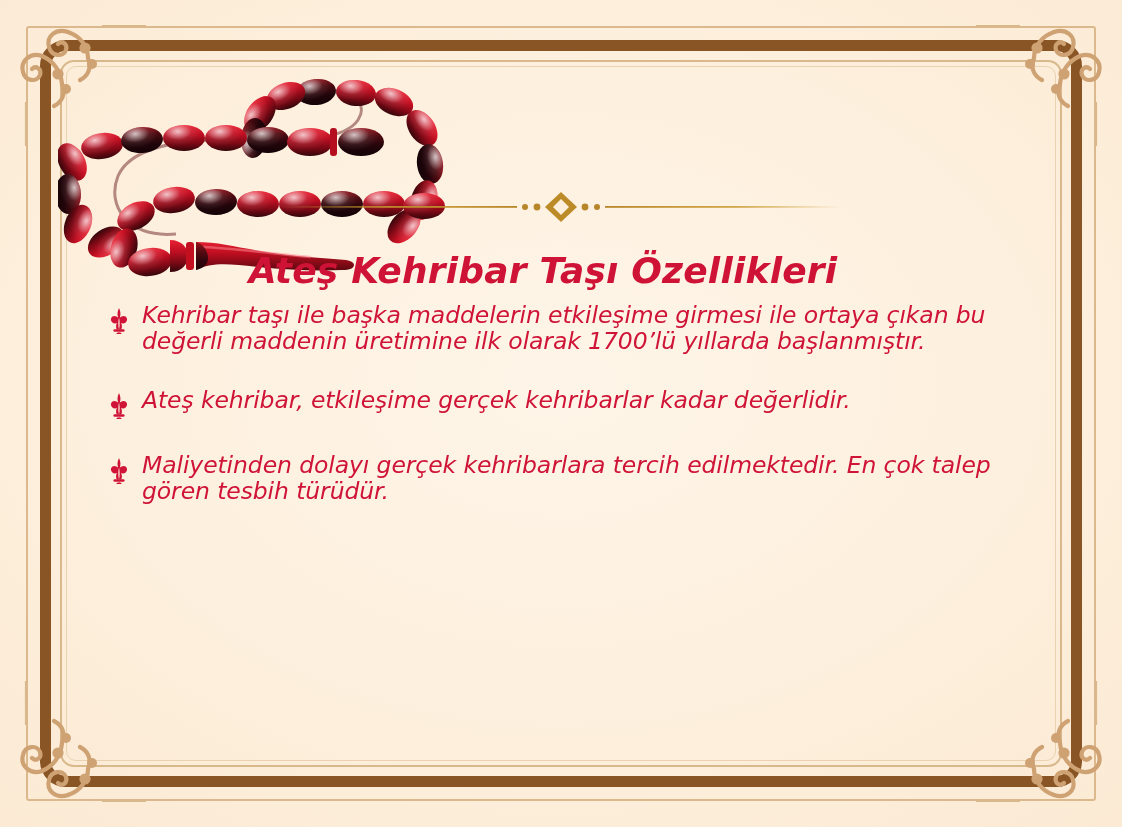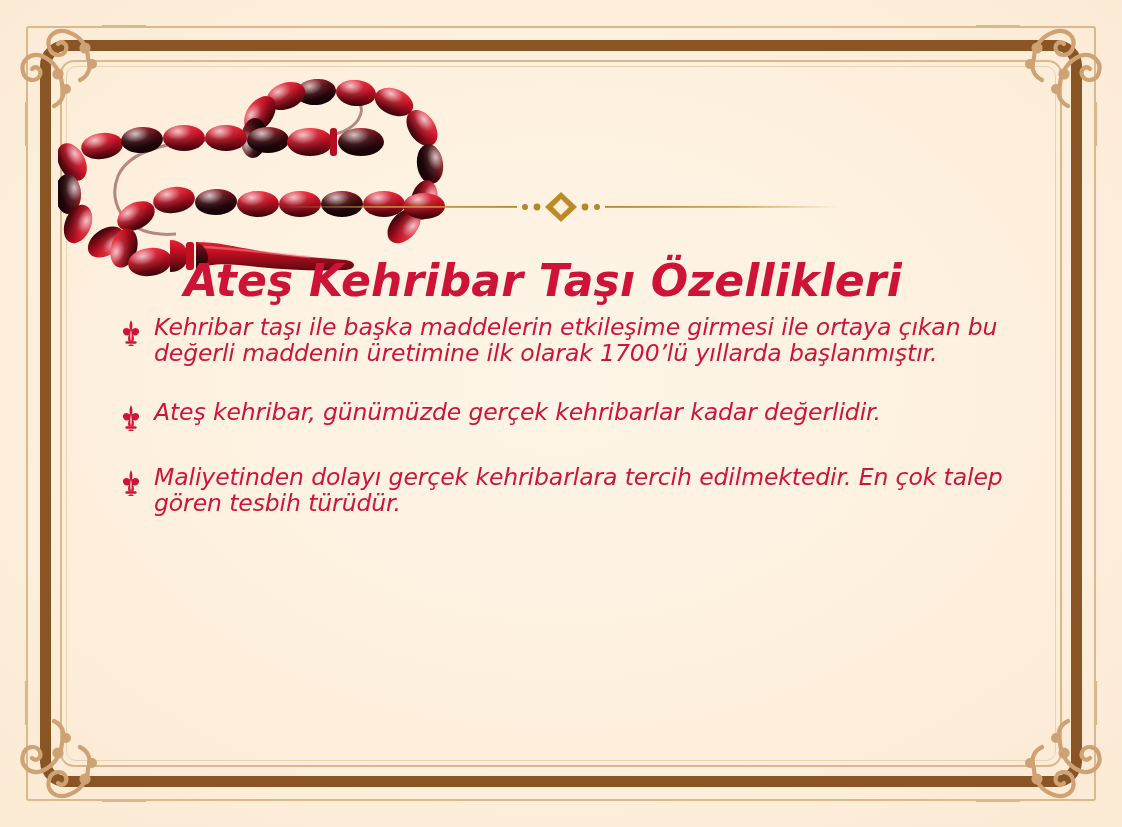--- a/index.html
+++ b/index.html
@@ -88,21 +88,21 @@
   
   .title {
     position: absolute;
     left: 0;
     right: 36px;
     top: 226px;
     text-align: center;
     font-family: "DejaVu Sans", sans-serif;
     font-style: italic;
     font-weight: bold;
-    font-size: 44px;
+    font-size: 36px;
     letter-spacing: 0.2px;
     color: #ce1336;
     white-space: nowrap;
   }
 
   
   .bullets {
     position: absolute;
     left: 104px;
     top: 302px;
@@ -434,21 +434,21 @@
       <circle cx="256" cy="17" r="3.4" fill="#b8862a"></circle>
       <circle cx="316" cy="17" r="3" fill="#b8862a"></circle>
       <circle cx="304" cy="17" r="3.4" fill="#b8862a"></circle>
       <path d="M280,2 L296,17 L280,32 L264,17 Z" fill="#bd8a28"></path>
       <path d="M280,9 L288,17 L280,25 L272,17 Z" fill="#fdefdc"></path>
     </svg>
   </div>
 
   <h1 class="title">Ateş Kehribar Taşı Özellikleri</h1>
 
-  <ul class="bullets" style="list-style:none;margin:12px;padding:0;">
+  <ul class="bullets" style="list-style:none;margin:0;padding:0;">
 
     <li class="bullet-row">
       <span class="bullet-mark">
         <svg viewBox="0 0 30 28" width="30" height="28" aria-hidden="true">
           <g fill="#cf1437">
             <path d="M15,1 C16.6,4.2 16.9,7.4 15.9,10.4 C17.8,8.8 19.9,8.4 21.6,9.6
                      C23.5,10.9 23.6,13.5 21.9,15.2 C20.6,16.5 18.6,16.8 17.1,16.0
                      C18.1,18.0 18.2,20.4 17.3,22.6 L15,22.6 C16.0,18.6 15.8,13.8 15,10.6
                      C14.2,13.8 14.0,18.6 15,22.6 L12.7,22.6 C11.8,20.4 11.9,18.0 12.9,16.0
                      C11.4,16.8 9.4,16.5 8.1,15.2 C6.4,13.5 6.5,10.9 8.4,9.6
@@ -469,21 +469,21 @@
                      C23.5,10.9 23.6,13.5 21.9,15.2 C20.6,16.5 18.6,16.8 17.1,16.0
                      C18.1,18.0 18.2,20.4 17.3,22.6 L15,22.6 C16.0,18.6 15.8,13.8 15,10.6
                      C14.2,13.8 14.0,18.6 15,22.6 L12.7,22.6 C11.8,20.4 11.9,18.0 12.9,16.0
                      C11.4,16.8 9.4,16.5 8.1,15.2 C6.4,13.5 6.5,10.9 8.4,9.6
                      C10.1,8.4 12.2,8.8 14.1,10.4 C13.1,7.4 13.4,4.2 15,1 Z"></path>
             <rect x="9.4" y="22.2" width="11.2" height="2.6" rx="1.3"></rect>
             <path d="M15,25.2 C16.4,25.2 17.6,26.0 17.6,27.0 L12.4,27.0 C12.4,26.0 13.6,25.2 15,25.2 Z"></path>
           </g>
         </svg>
       </span>
-      <span class="bullet-text">Ateş kehribar, günümüzde gerçek kehribarlar kadar değerlidir.</span>
+      <span class="bullet-text">Ateş kehribar, etkileşime gerçek kehribarlar kadar değerlidir.</span>
     </li>
 
     <li class="bullet-row">
       <span class="bullet-mark">
         <svg viewBox="0 0 30 28" width="30" height="28" aria-hidden="true">
           <g fill="#cf1437">
             <path d="M15,1 C16.6,4.2 16.9,7.4 15.9,10.4 C17.8,8.8 19.9,8.4 21.6,9.6
                      C23.5,10.9 23.6,13.5 21.9,15.2 C20.6,16.5 18.6,16.8 17.1,16.0
                      C18.1,18.0 18.2,20.4 17.3,22.6 L15,22.6 C16.0,18.6 15.8,13.8 15,10.6
                      C14.2,13.8 14.0,18.6 15,22.6 L12.7,22.6 C11.8,20.4 11.9,18.0 12.9,16.0

